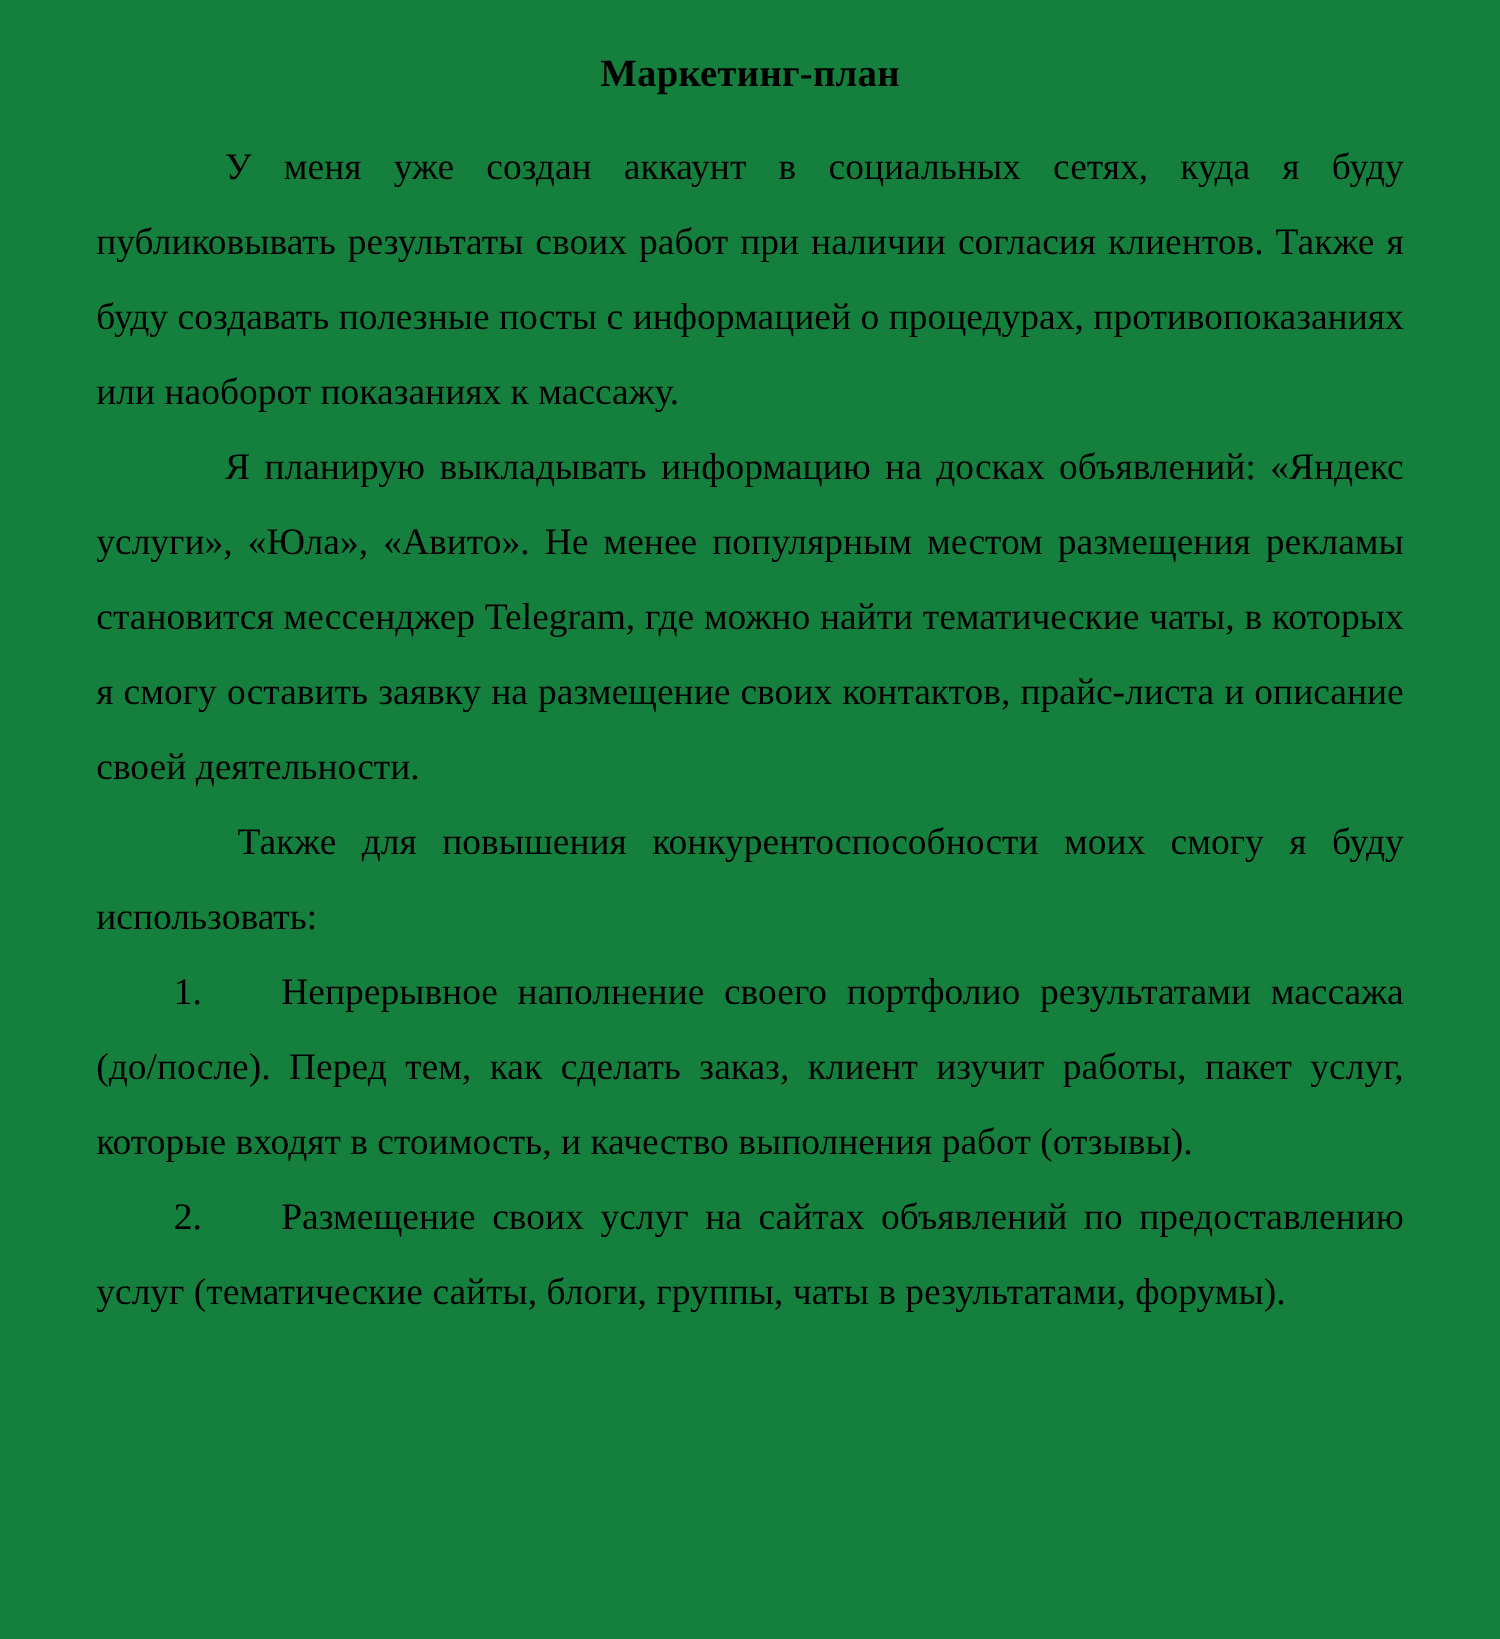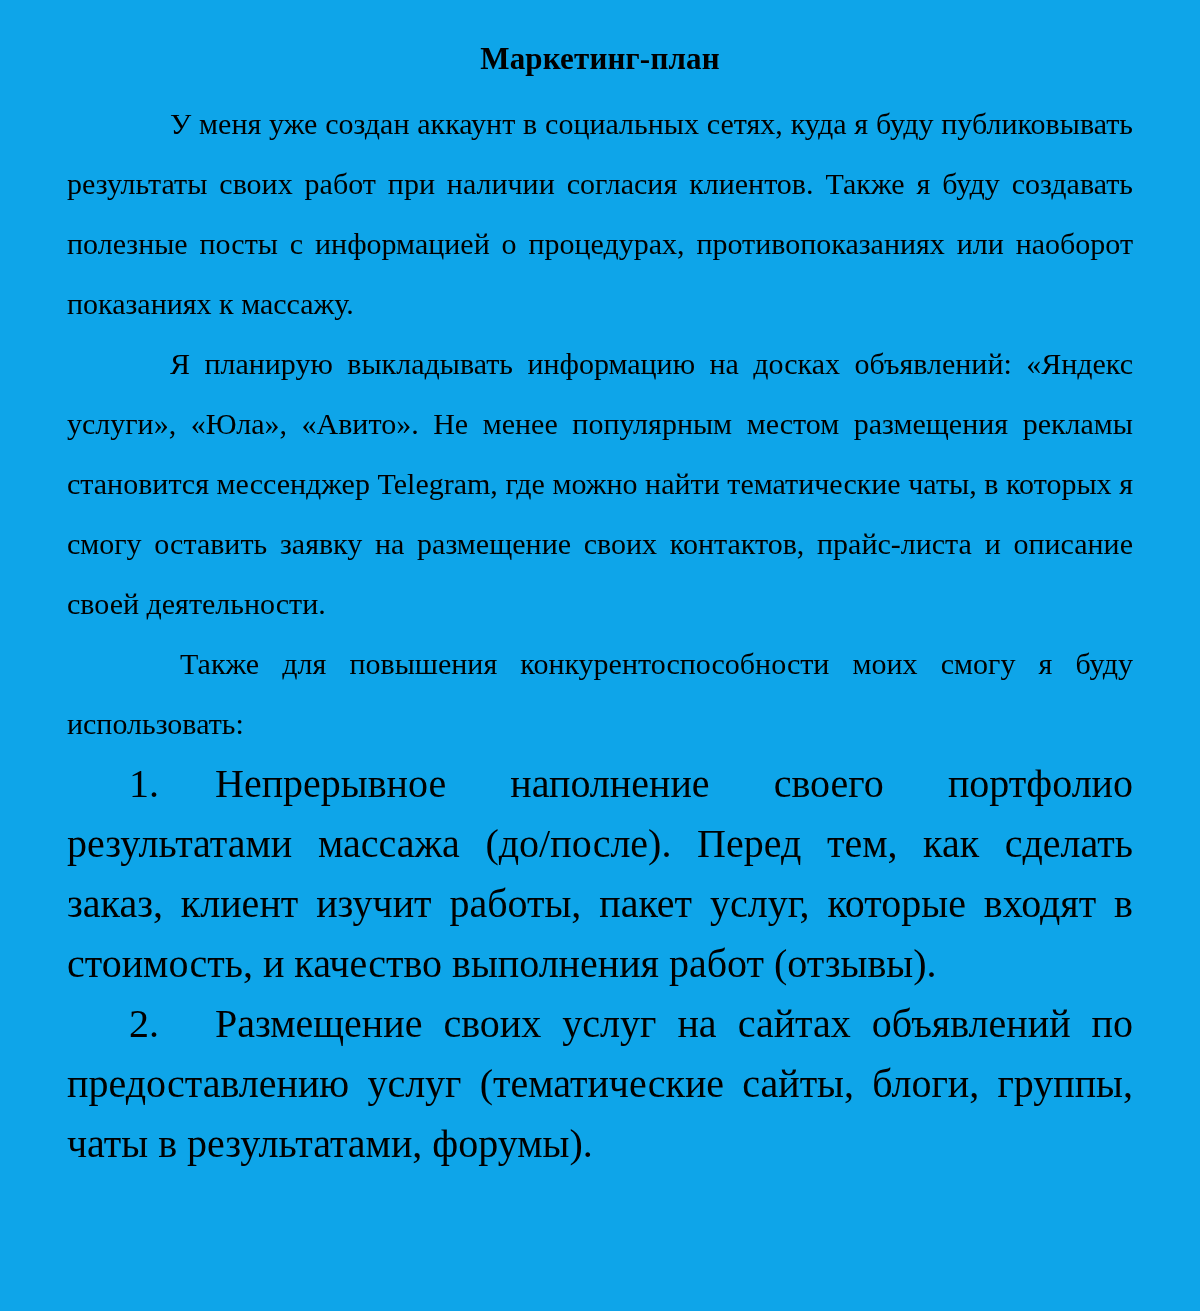--- a/index.html
+++ b/index.html
@@ -12,54 +12,54 @@
     width: 1200px;
     height: 1311px;
     font-family: "Liberation Serif", "DejaVu Serif", serif;
     color: #000000;
     -webkit-font-smoothing: antialiased;
   }
   .page {
     position: relative;
     width: 1200px;
     height: 1311px;
-    background: #0ea5e9;
+    background: #15803d;
     box-sizing: border-box;
     padding: 0;
     overflow: hidden;
   }
   .doc-title {
     font-size: 31px;
     font-weight: bold;
     text-align: center;
     line-height: 60px;
     margin: 0;
     padding-top: 29px;
     letter-spacing: 0.2px;
   }
   .body-block {
-    margin: 5px;
+    margin: 15px;
     padding: 0 62px 0 62px;
     box-sizing: border-box;
   }
   p.para {
     margin: 0;
     font-size: 30px;
     line-height: 60px;
     text-align: justify;
     text-justify: inter-word;
     text-indent: 103px;
     hyphens: none;
   }
   p.para.indent-wide {
     text-indent: 113px;
   }
   p.list-item {
     margin: 0;
-    font-size: 40px;
+    font-size: 30px;
     line-height: 60px;
     text-align: justify;
     text-justify: inter-word;
     text-indent: 0;
     padding-left: 0;
   }
   .li-num {
     display: inline-block;
     width: 62px;
     margin-left: 62px;

